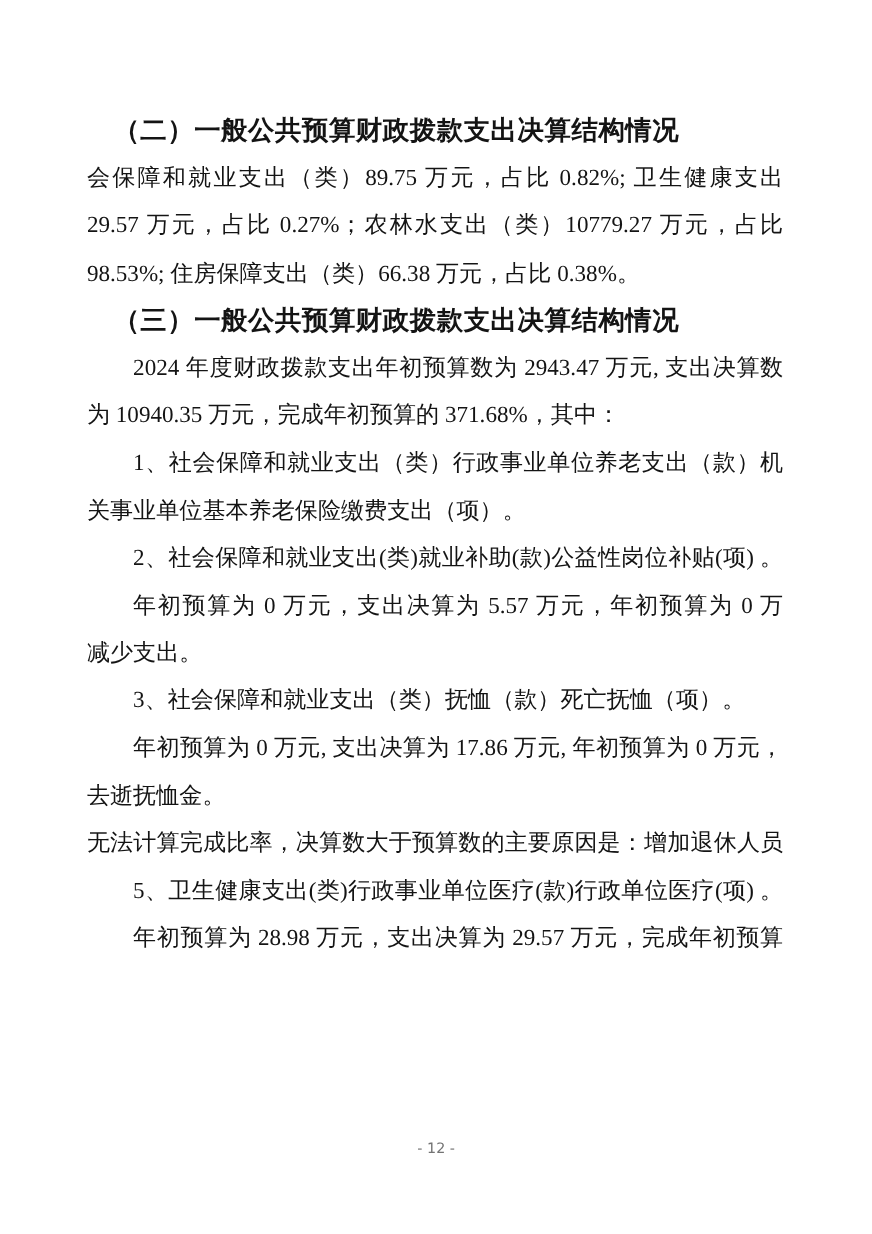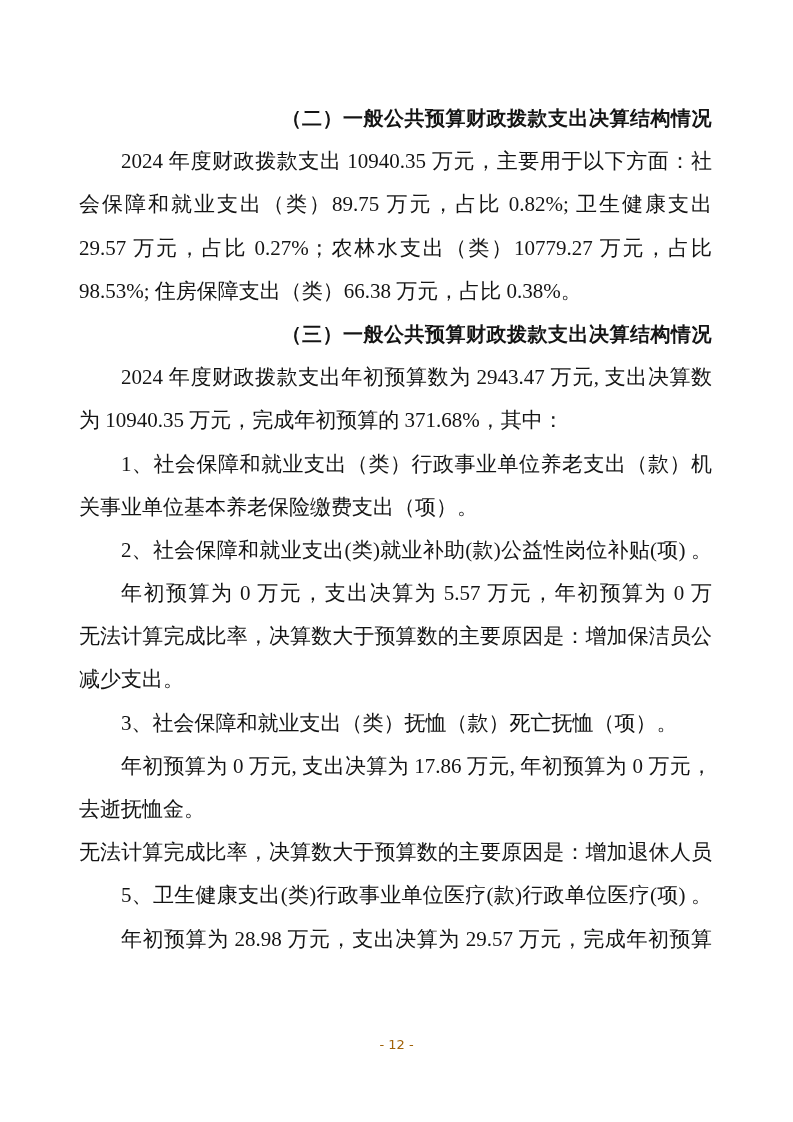--- a/index.html
+++ b/index.html
@@ -25,62 +25,59 @@
     height: 43.2px;
     line-height: 43.2px;
     font-size: 21px;
     font-family: "Liberation Serif", "DejaVu Serif", serif;
     overflow: hidden;
     white-space: nowrap;
   }
   .heading {
     font-family: "Liberation Sans", "DejaVu Sans", sans-serif;
     font-weight: 700;
-    font-size: 20px;
+    font-size: 24px;
     text-indent: 24px;
     letter-spacing: 0.5px;
-    text-align: right;
   }
   .indent { text-indent: 42px; }
   .fill {
     white-space: normal;
     text-align: justify;
     text-align-last: justify;
   }
   .footer {
     position: absolute;
     top: 1034px;
     left: 0;
     width: 793px;
     height: 22px;
     line-height: 22px;
     text-align: center;
     font-size: 13px;
     font-family: "DejaVu Sans", "Liberation Sans", sans-serif;
-    color: #a16207;
+    color: #737373;
   }
 </style>
 </head>
 <body>
 
 <div class="page">
   <div class="content">
     <div class="line heading">（二）一般公共预算财政拨款支出决算结构情况</div>
-    <div class="line indent fill">2024 年度财政拨款支出 10940.35 万元，主要用于以下方面：社</div>
     <div class="line fill">会保障和就业支出（类）89.75 万元，占比 0.82%; 卫生健康支出（类）</div>
     <div class="line fill">29.57 万元，占比 0.27%；农林水支出（类）10779.27 万元，占比</div>
     <div class="line">98.53%; 住房保障支出（类）66.38 万元，占比 0.38%。</div>
     <div class="line heading">（三）一般公共预算财政拨款支出决算结构情况</div>
     <div class="line indent fill">2024 年度财政拨款支出年初预算数为 2943.47 万元, 支出决算数</div>
     <div class="line">为 10940.35 万元，完成年初预算的 371.68%，其中：</div>
     <div class="line indent fill">1、社会保障和就业支出（类）行政事业单位养老支出（款）机</div>
     <div class="line">关事业单位基本养老保险缴费支出（项）。</div>
     <div class="line indent fill">2、社会保障和就业支出(类)就业补助(款)公益性岗位补贴(项) 。</div>
     <div class="line indent fill">年初预算为 0 万元，支出决算为 5.57 万元，年初预算为 0 万元，</div>
-    <div class="line fill">无法计算完成比率，决算数大于预算数的主要原因是：增加保洁员公</div>
     <div class="line">减少支出。</div>
     <div class="line indent">3、社会保障和就业支出（类）抚恤（款）死亡抚恤（项）。</div>
     <div class="line indent fill">年初预算为 0 万元, 支出决算为 17.86 万元, 年初预算为 0 万元，</div>
     <div class="line">去逝抚恤金。</div>
     <div class="line fill">无法计算完成比率，决算数大于预算数的主要原因是：增加退休人员</div>
     <div class="line indent fill">5、卫生健康支出(类)行政事业单位医疗(款)行政单位医疗(项) 。</div>
     <div class="line indent fill">年初预算为 28.98 万元，支出决算为 29.57 万元，完成年初预算</div>
   </div>
 
   <div class="footer">

